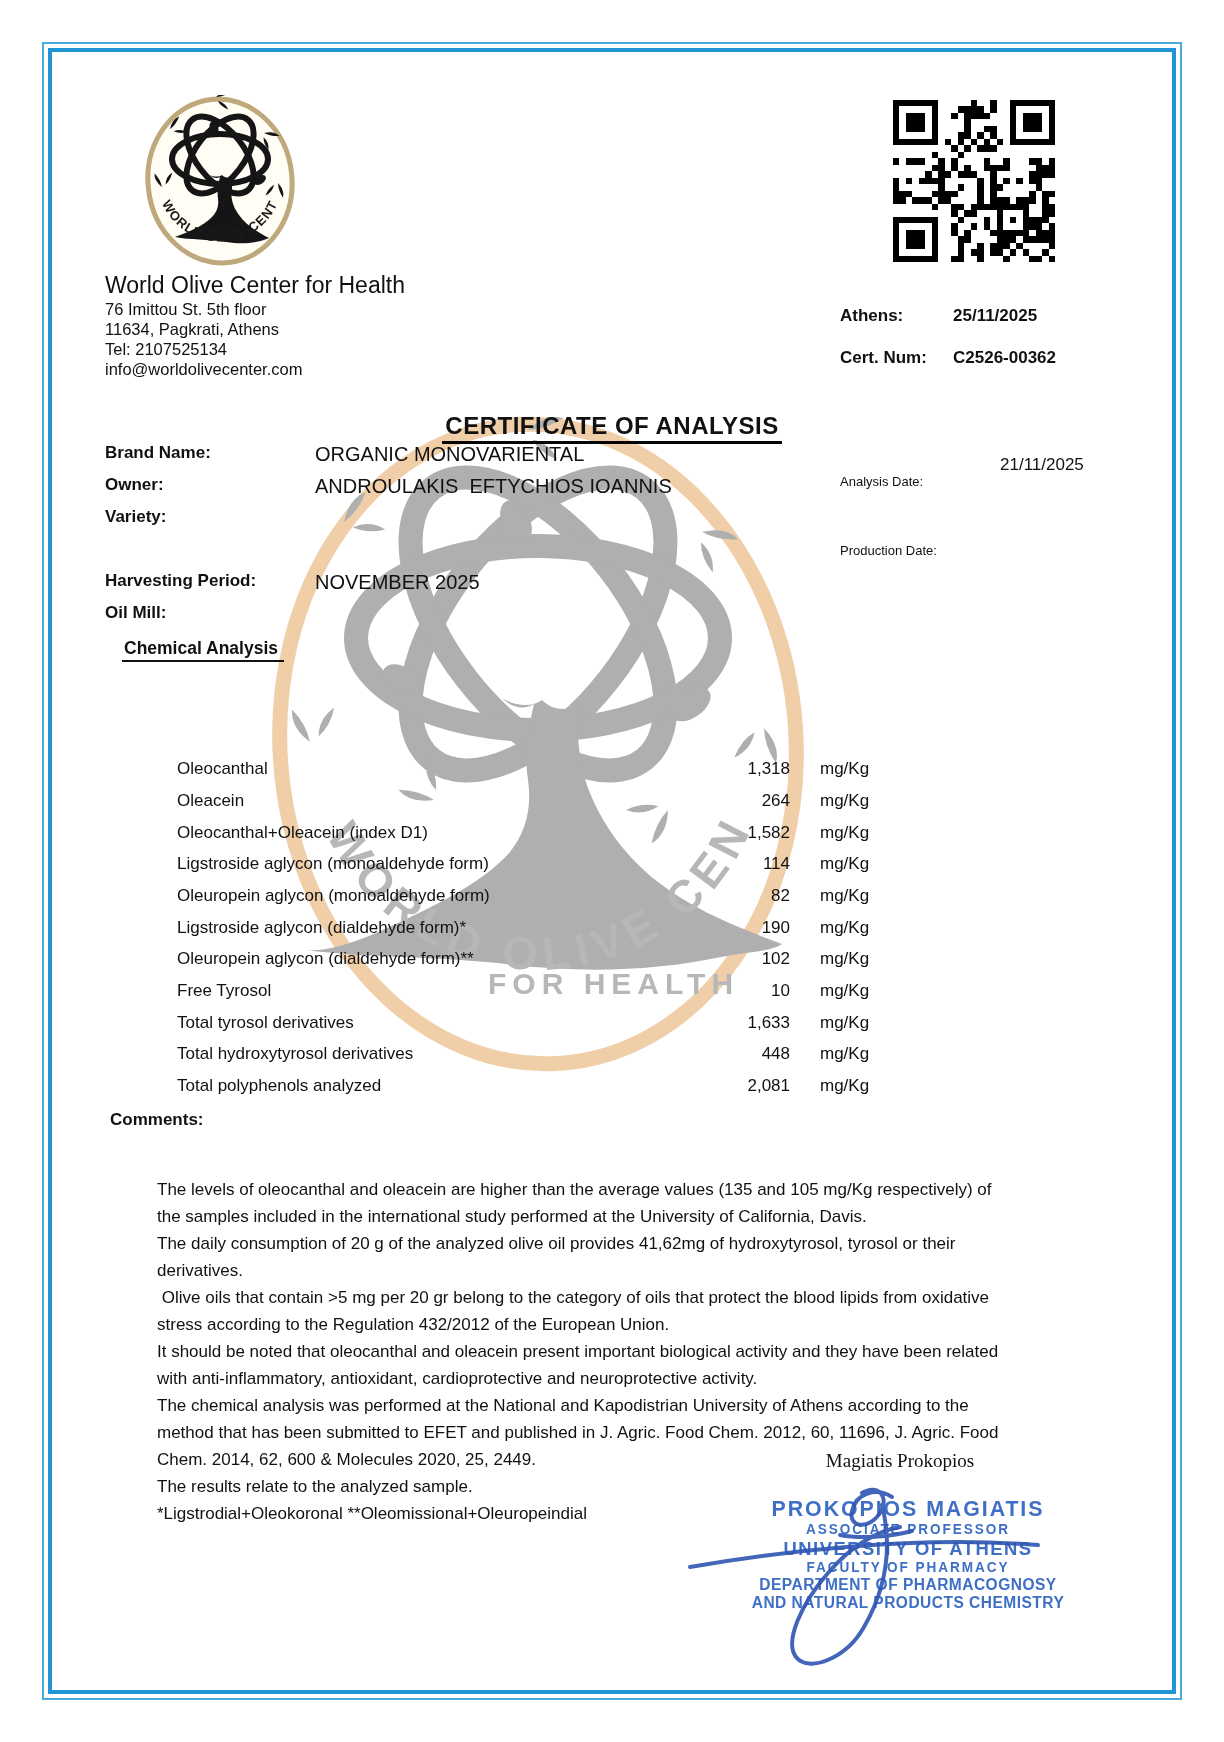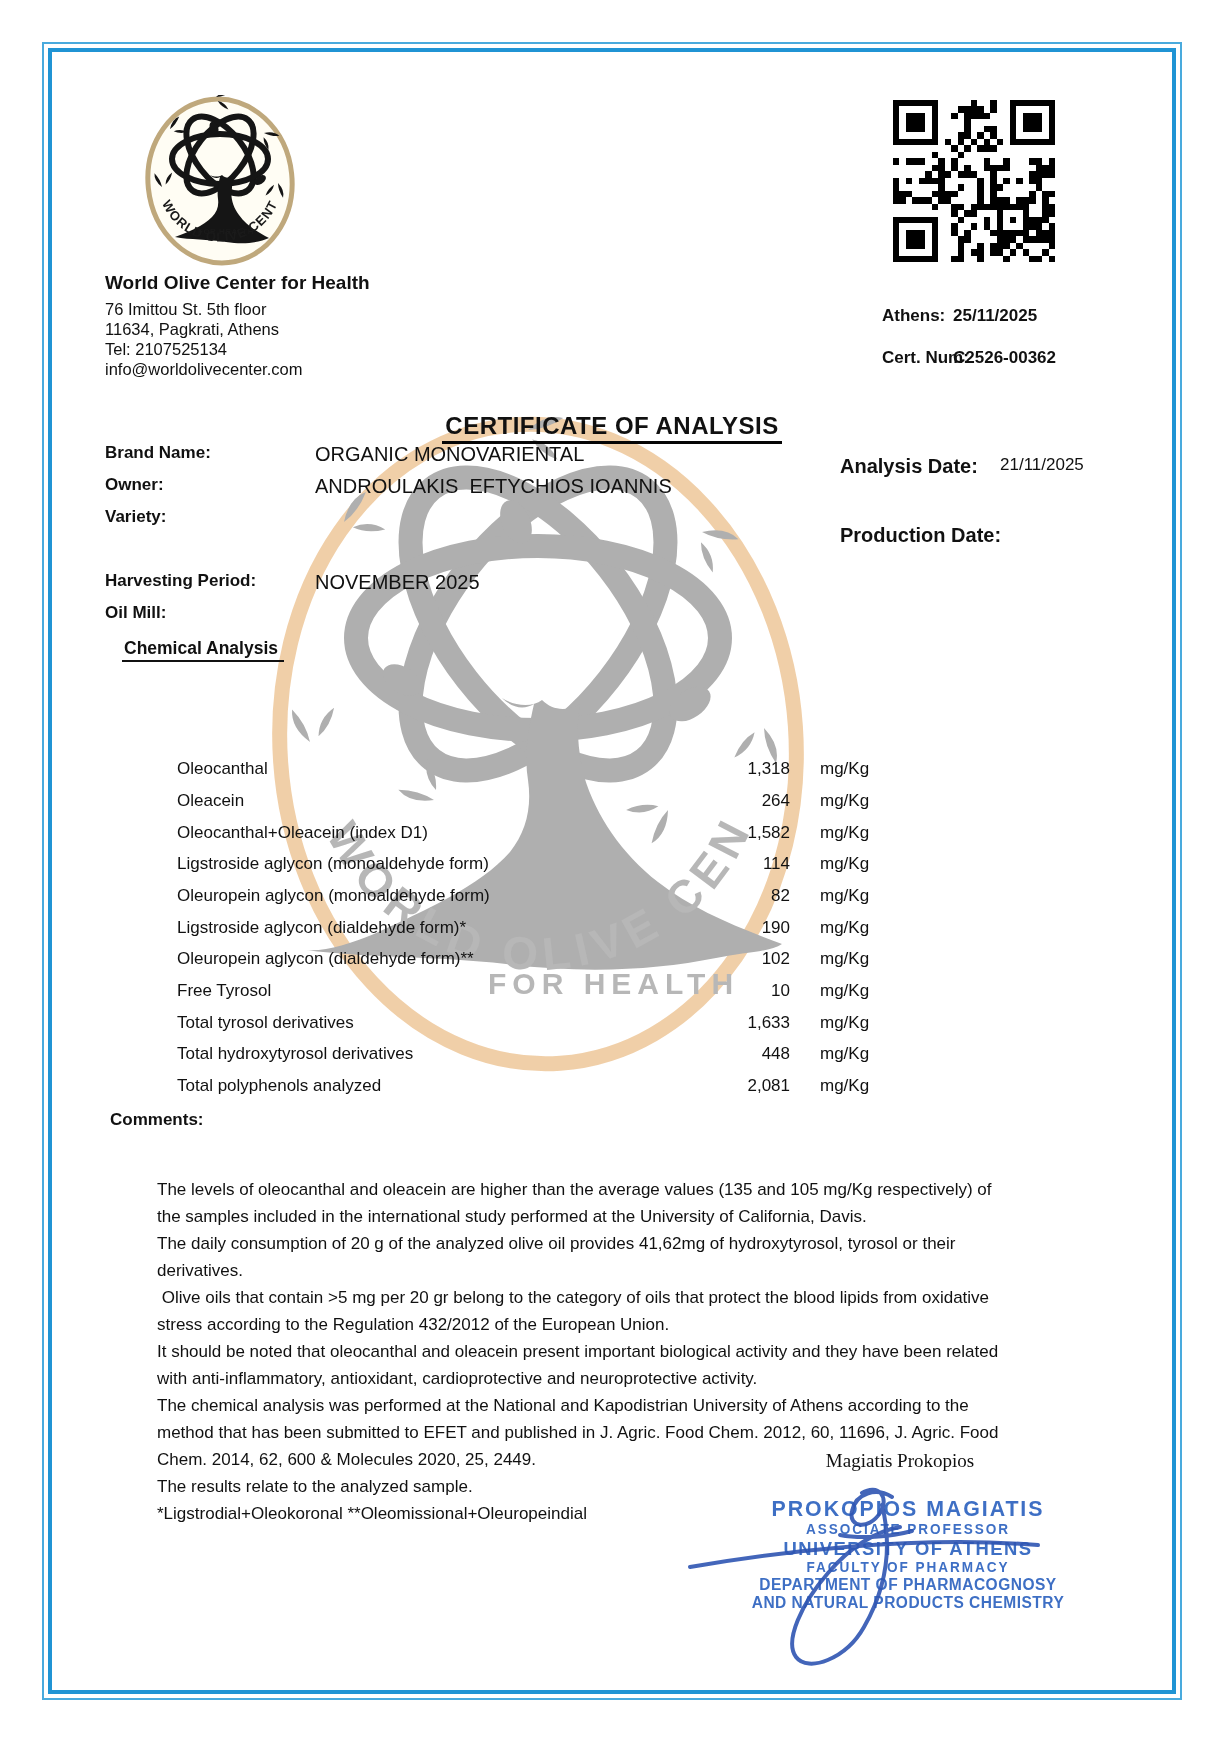--- a/index.html
+++ b/index.html
@@ -3,34 +3,34 @@
 <meta charset="utf-8">
 <style>
   html,body{margin:0;padding:0;background:#ffffff;}
   #page{position:relative;width:1224px;height:1742px;background:#ffffff;overflow:hidden;
         font-family:"Liberation Sans",sans-serif;color:#111;}
   .border-outer{position:absolute;inset:42px;border:2px solid #49aadd;pointer-events:none;z-index:4;}
   .border-inner{position:absolute;inset:48px;border:4px solid #2094d4;pointer-events:none;z-index:4;}
   .abs{position:absolute;}
   .z2{z-index:2;}
   
-  .org-name{left:105px;top:272px;font-size:19px;font-weight:bold;}
+  .org-name{left:105px;top:272px;font-size:23px;font-weight:normal;}
   .addr{left:105px;font-size:16.5px;line-height:20px;}
   .qr{left:893px;top:100px;width:162px;height:162px;}
-  .hl{left:840px;font-size:17px;font-weight:bold;margin-left:42px;}
+  .hl{left:840px;font-size:17px;font-weight:bold;}
   .hv{left:953px;font-size:17px;font-weight:bold;}
   
   .title-wrap{left:0;top:412px;width:1224px;text-align:center;}
   .title{display:inline-block;font-size:24px;font-weight:bold;letter-spacing:.5px;
          border-bottom:3px solid #050505;padding:0 3px 1px 3px;}
   
   .frow{left:0;width:1196px;height:24px;}
   .flabel{position:absolute;left:105px;font-size:17px;font-weight:bold;}
   .fvalue{position:absolute;left:315px;font-size:20px;white-space:pre;}
-  .rl{left:840px;font-size:20px;font-weight:bold;}
+  .rl{left:840px;font-size:13px;font-weight:normal;margin-top:19px;}
   .rv{left:1000px;font-size:17px;}
   
   .chem-head{left:122px;top:638px;font-size:17.5px;font-weight:bold;
              border-bottom:2px solid #111;padding:0 6px 1px 2px;}
   .trow{left:0;width:1165px;height:24px;}
   .tname{position:absolute;left:177px;font-size:17px;}
   .tval{position:absolute;left:580px;width:210px;text-align:right;font-size:17px;}
   .tunit{position:absolute;left:820px;font-size:17px;}
   
   .com-head{left:110px;top:1110px;font-size:17px;font-weight:bold;}

